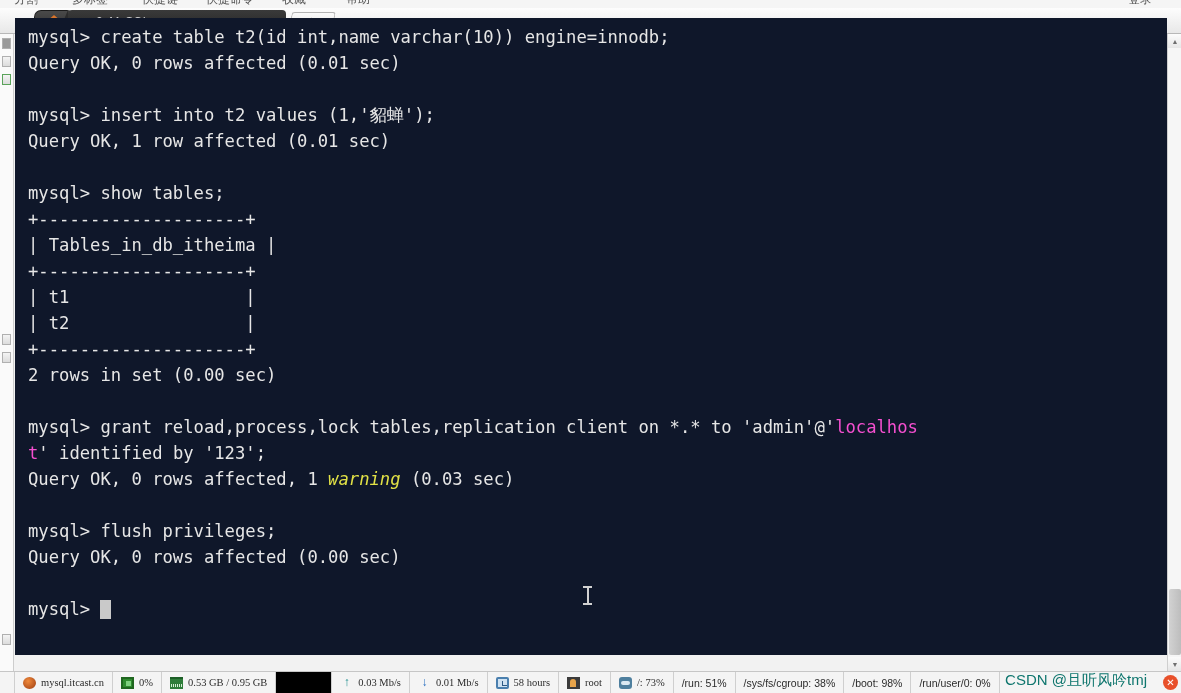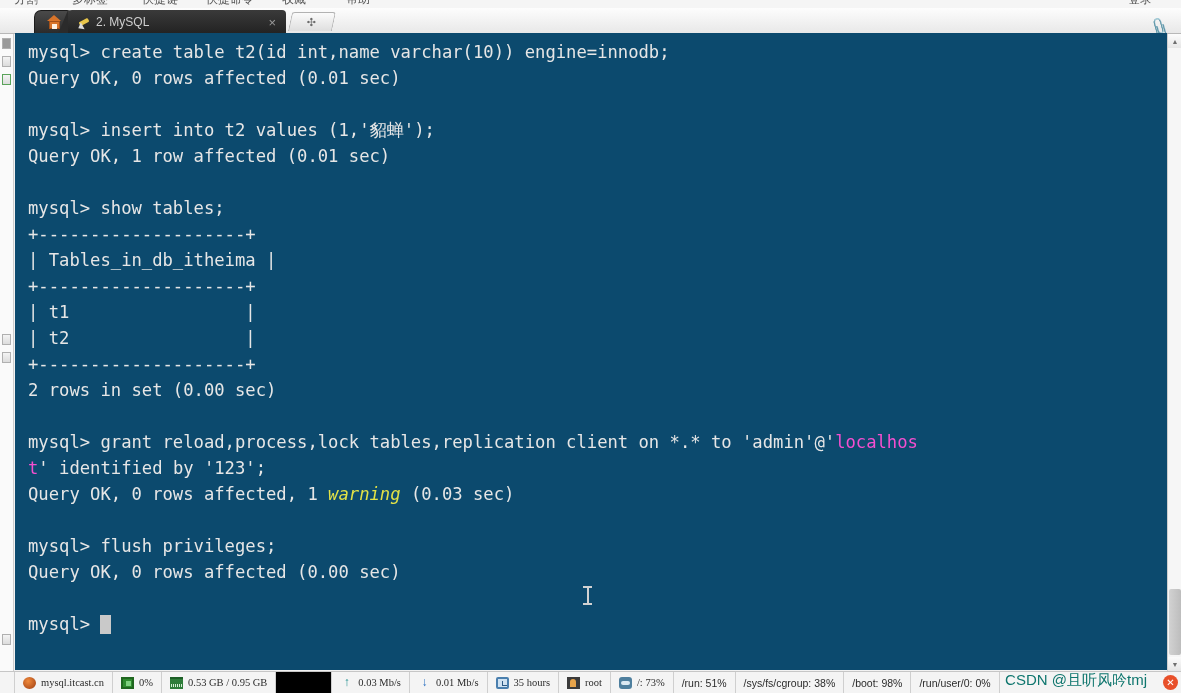--- a/index.html
+++ b/index.html
@@ -98,23 +98,23 @@
   }
   .rail .rchip {
     position: absolute; left: 2px; width: 9px; height: 11px;
     background: linear-gradient(#f4f4f4, #dcdcdc); border: 1px solid #b0b0b0;
   }
   .rail .rchip.g { border-color: #5aa35a; }
   .rail .rchip.d { background: #9a9a9a; }
 
   
   .term {
-    position: absolute; left: 15px; top: 33px;
+    position: absolute; left: 15px; top: 18px;
     width: 1152px; height: 637px;
-    background: #0c4a6e;
+    background: #0f172a;
     overflow: hidden;
     font-family: "DejaVu Sans Mono", "Liberation Mono", monospace;
     font-size: 17.2px;
     line-height: 26px;
     color: #e6e6e6;
     padding: 6px 0 0 0;
     white-space: pre;
     letter-spacing: 0px;
   }
   .term .ln { padding-left: 13px; height: 26px; }
@@ -293,21 +293,21 @@
       <div class="st-cell">
         <span class="st-ico ico-up">↑</span>
         <span>0.03 Mb/s</span>
       </div>
       <div class="st-cell">
         <span class="st-ico ico-dn">↓</span>
         <span>0.01 Mb/s</span>
       </div>
       <div class="st-cell">
         <span class="st-ico ico-clock"></span>
-        <span>35 hours</span>
+        <span>58 hours</span>
       </div>
       <div class="st-cell">
         <span class="st-ico ico-user"></span>
         <span>root</span>
       </div>
       <div class="st-cell">
         <span class="st-ico ico-disk"></span>
         <span>/: 73%</span>
       </div>
       <div class="st-plain">

